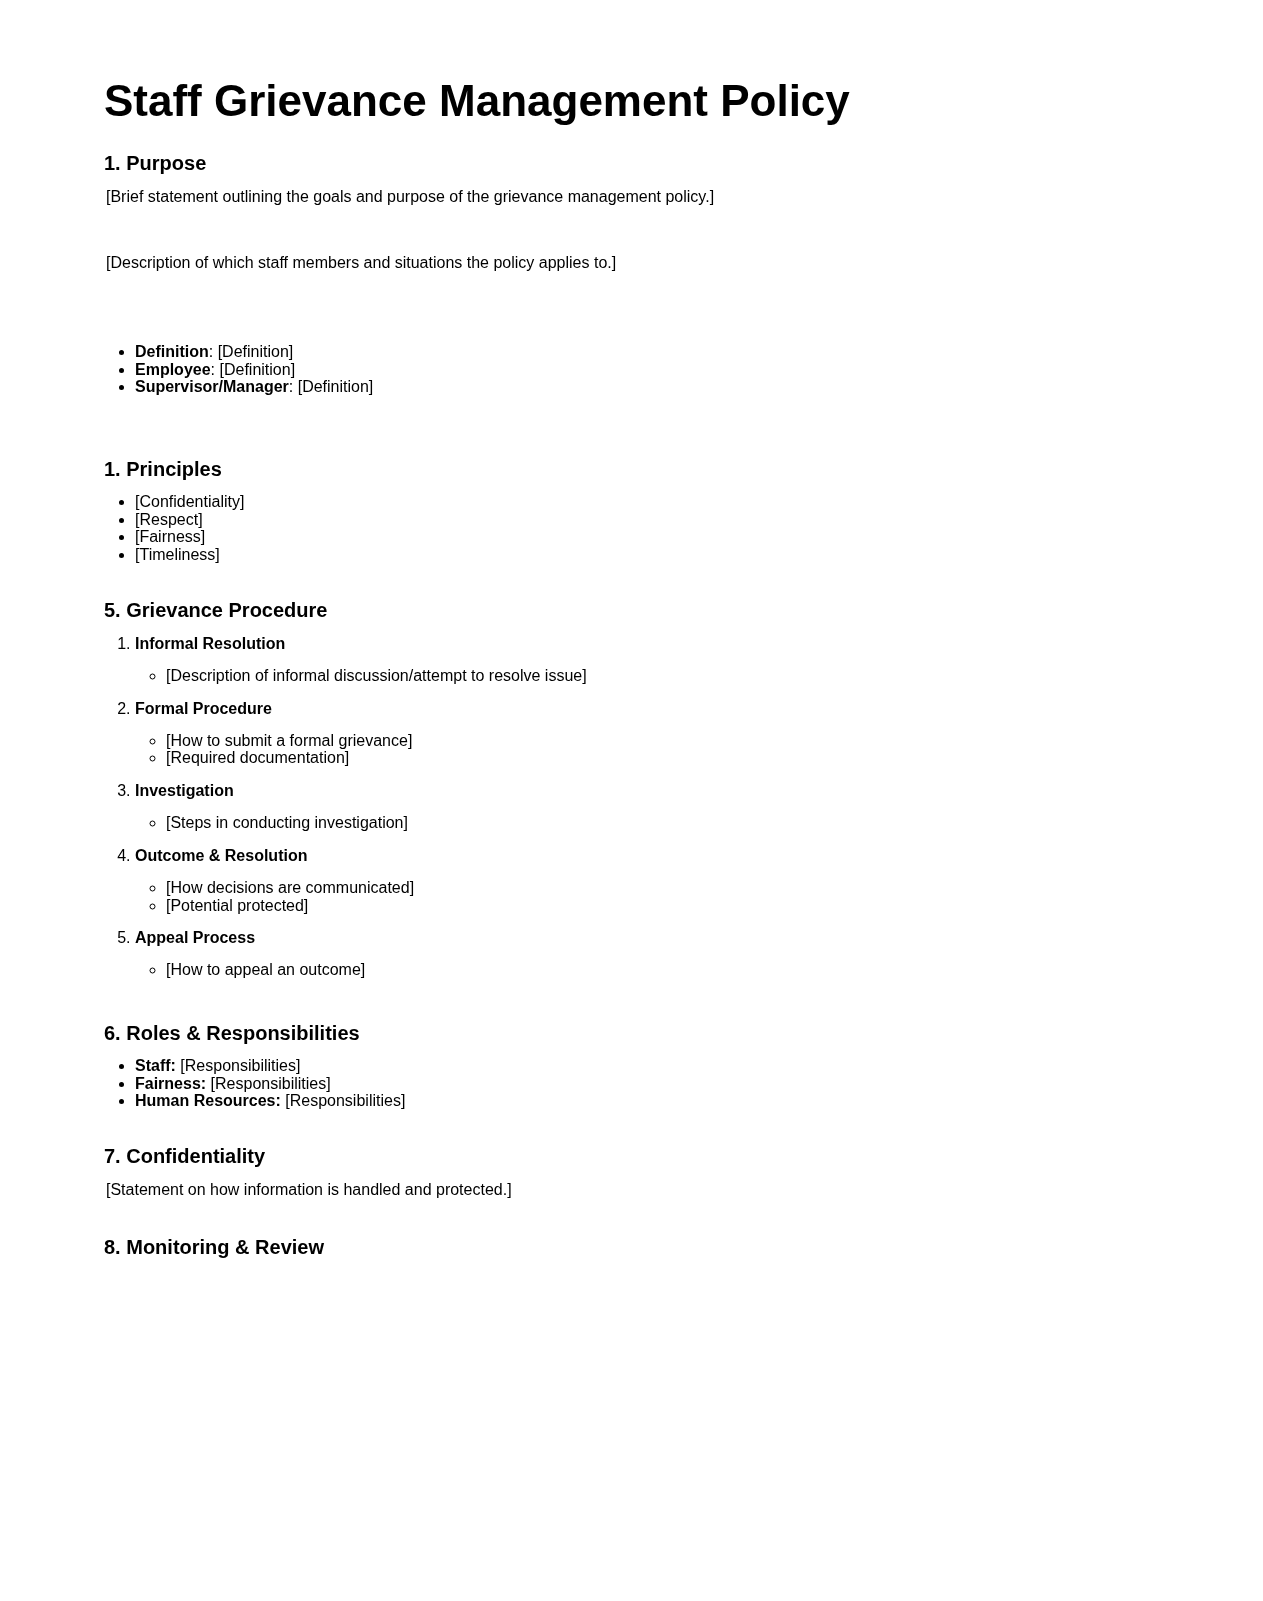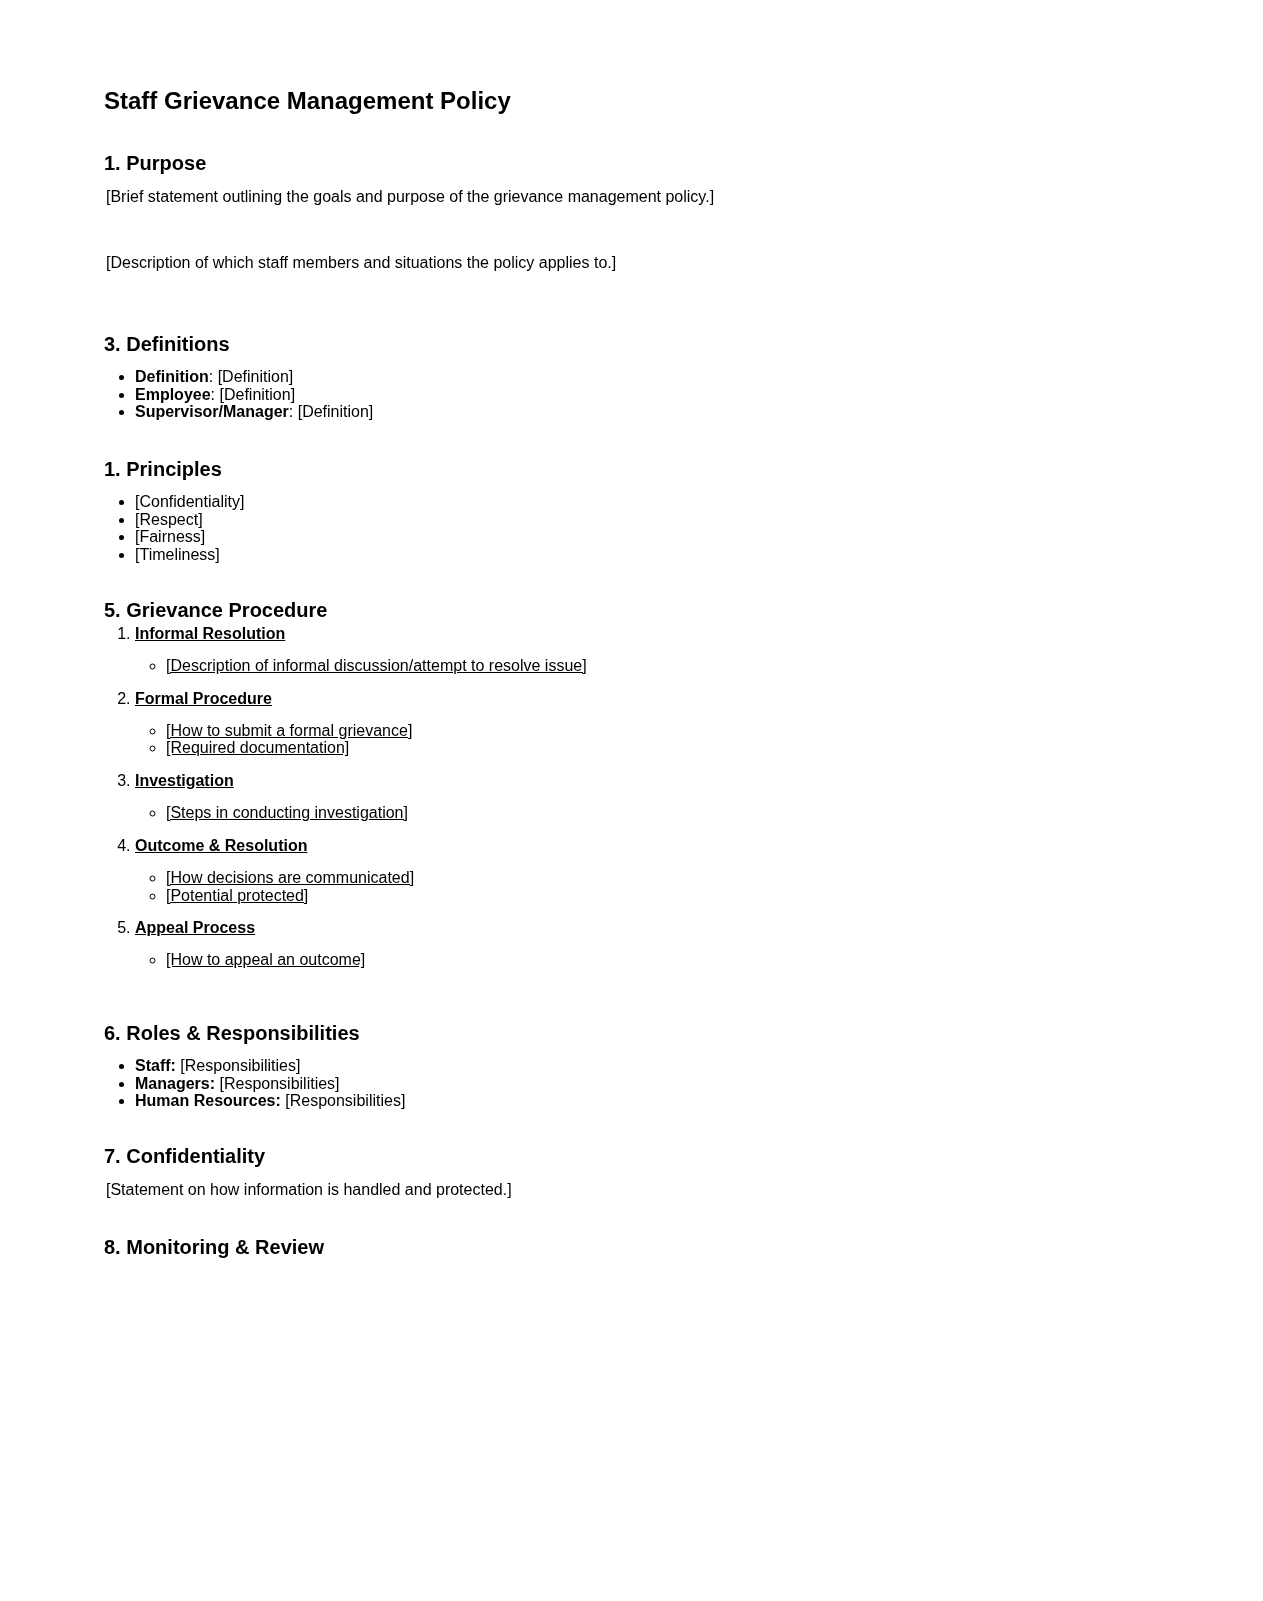--- a/index.html
+++ b/index.html
@@ -4,32 +4,32 @@
   <style>
     html, body { margin: 0; padding: 0; background: #ffffff; }
     body {
       width: 1263px; height: 1601px; overflow: hidden;
       font-family: "Liberation Sans", sans-serif;
       color: #000;
       font-size: 16px;
     }
     .page { position: absolute; left: 104px; top: 0; width: 1100px; }
     h1 {
-      font-size: 24px; font-weight: bold; margin: 0;
+      font-size: 44px; font-weight: bold; margin: 0;
       position: absolute; top: 82px; left: 0; white-space: nowrap;
       line-height: 37px;
     }
     .sec { position: absolute; left: 0; width: 1100px; }
     h2 {
       font-size: 20px; font-weight: bold; margin: 0; line-height: 25px;
     }
     p { margin: 2px; line-height: 19px; margin-top: 11px; }
     ul.bul { margin: 11px 0 0 0; padding: 0 0 0 31px; list-style: disc; }
     ul.bul li { line-height: 17.7px; }
-    ol.steps { margin: 1px 0 0 0; padding: 0 0 0 31px; text-decoration: underline; }
+    ol.steps { margin: 11px 0 0 0; padding: 0 0 0 31px; }
     ol.steps > li { line-height: 19px; margin-bottom: 14px; }
     ol.steps ul { list-style: circle; margin: 14px 0 0 0; padding: 0 0 0 31px; }
     ol.steps ul li { line-height: 17.7px; }
     b { font-weight: bold; }
   </style>
 </head>
 <body>
 
 <div class="page">
   <h1>Staff Grievance Management Policy</h1>
@@ -37,21 +37,20 @@
   <section class="sec" style="top:151px">
     <h2>1. Purpose</h2>
     <p>[Brief statement outlining the goals and purpose of the grievance management policy.]</p>
   </section>
 
   <section class="sec" style="top:242px">
     <p>[Description of which staff members and situations the policy applies to.]</p>
   </section>
 
   <section class="sec" style="top:332px">
-    <h2>3. Definitions</h2>
     <ul class="bul">
       <li><b>Definition</b><span>: </span><span>[Definition]</span></li>
       <li><b>Employee</b><span>: </span><span>[Definition]</span></li>
       <li><b>Supervisor/Manager</b><span>: </span><span>[Definition]</span></li>
     </ul>
   </section>
 
   <section class="sec" style="top:457px">
     <h2>1. Principles</h2>
     <ul class="bul">
@@ -97,21 +96,21 @@
           <li>[How to appeal an outcome]</li>
         </ul>
       </li>
     </ol>
   </section>
 
   <section class="sec" style="top:1021px">
     <h2>6. Roles &amp; Responsibilities</h2>
     <ul class="bul">
       <li><b>Staff:</b><span> [Responsibilities]</span></li>
-      <li><b>Managers:</b><span> [Responsibilities]</span></li>
+      <li><b>Fairness:</b><span> [Responsibilities]</span></li>
       <li><b>Human Resources:</b><span> [Responsibilities]</span></li>
     </ul>
   </section>
 
   <section class="sec" style="top:1144px">
     <h2>7. Confidentiality</h2>
     <p>[Statement on how information is handled and protected.]</p>
   </section>
 
   <section class="sec" style="top:1235px">

